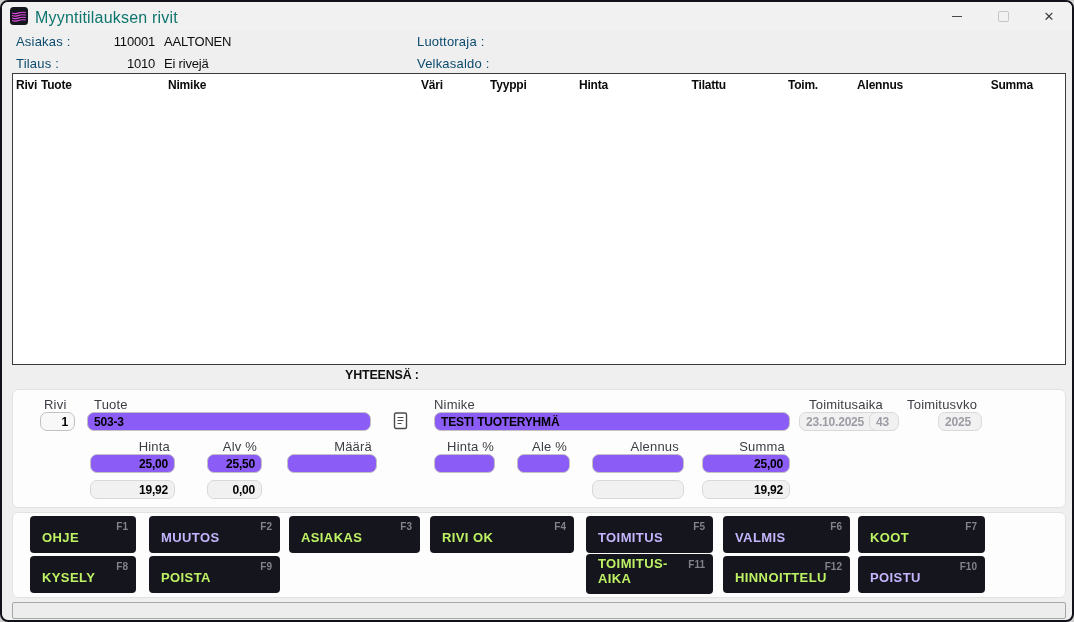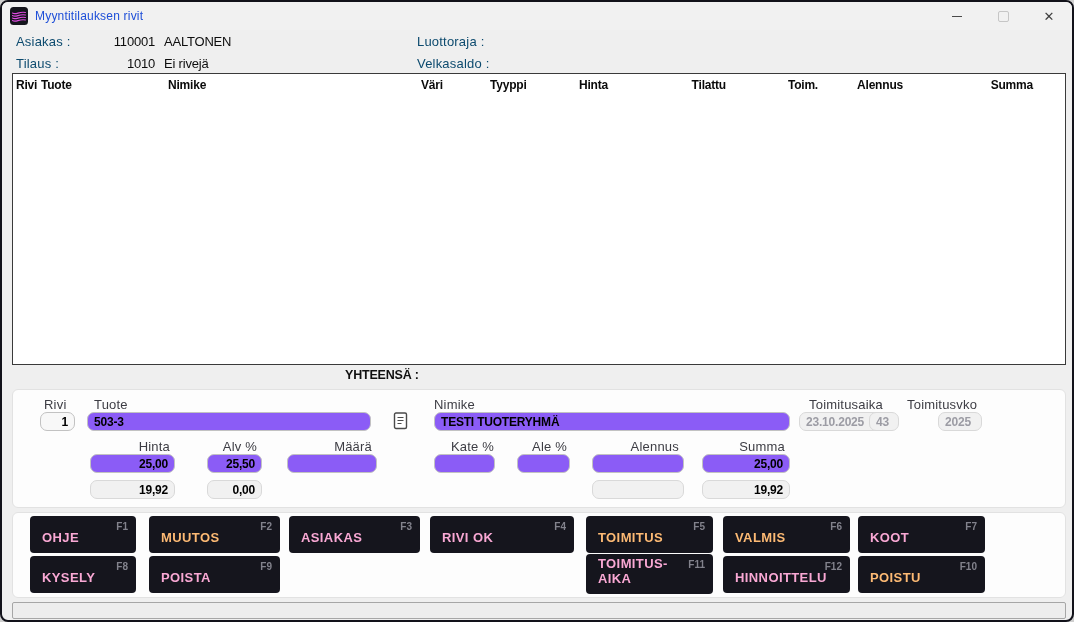--- a/index.html
+++ b/index.html
@@ -1,21 +1,21 @@
 <!DOCTYPE html>
 <html><head>
 <meta charset="utf-8">
 <style>
   html,body{margin:0;padding:0;background:#cfcfcf;font-family:"Liberation Sans",sans-serif;}
   .window{position:relative;width:1074px;height:622px;box-sizing:border-box;
     background:#efefef;border:2px solid #12121a;border-radius:8px;overflow:hidden;}
   
   .titlebar{position:absolute;left:0;top:0;right:0;height:28px;background:#f1f1f1;}
   .appicon{position:absolute;left:8px;top:5px;width:18px;height:18px;}
-  .wtitle{position:absolute;left:33px;top:7px;font-size:12px;color:#1d4ed8;letter-spacing:.2px;}
+  .wtitle{position:absolute;left:33px;top:7px;font-size:16px;color:#0f766e;letter-spacing:.2px;}
   .wc{position:absolute;top:0;width:46px;height:28px;display:flex;align-items:center;justify-content:center;}
   .wc.min{right:92px;} .wc.max{right:46px;} .wc.close{right:0;}
   .glyph-min{width:10px;height:0;border-top:1px solid #4a4a4a;}
   .glyph-max{width:9px;height:9px;border:1px solid #c6c6c6;border-radius:2px;}
   .glyph-close{font-size:13px;color:#3f3f3f;line-height:1;}
   
   .hlbl{position:absolute;font-size:13px;color:#0c4a6e;letter-spacing:.2px;}
   .hval{position:absolute;font-size:13px;color:#0d0d0d;letter-spacing:-.2px;}
   .hnum{text-align:right;}
   
@@ -33,25 +33,25 @@
   .lblr{text-align:right;box-sizing:border-box;padding-right:5px;}
   .inp{position:absolute;height:19px;line-height:18px;border:1px solid #c2c2c2;border-radius:7px;background:#8b5cf6;
     font-size:12px;font-weight:700;letter-spacing:-.2px;color:#000;padding:0 6px;box-sizing:border-box;
     white-space:nowrap;overflow:hidden;}
   .inp.num{text-align:right;}
   .inp.dis{background:#f1f1f1;border-color:#d9d9d9;}
   .inp.ghost{color:#9c9ca4;font-weight:600;}
   .dicon{position:absolute;left:391px;top:410px;width:15px;height:18px;cursor:pointer;}
   
   .btn{position:absolute;background:#15151d;border-radius:4px;cursor:pointer;}
-  .btn .bl{position:absolute;left:12px;bottom:7px;font-size:13px;font-weight:700;color:#f9a8d4;
+  .btn .bl{position:absolute;left:12px;bottom:7px;font-size:13px;font-weight:700;color:#bef264;
     letter-spacing:.4px;line-height:1.2;white-space:nowrap;}
   .btn .bl.wrap{white-space:normal;width:92px;}
   .btn .fk{position:absolute;right:8px;top:5px;font-size:10px;font-weight:600;color:#82828c;}
-  .btn.dis .bl{color:#fdba74;}
+  .btn.dis .bl{color:#c4b5fd;}
   
   .statusbar{position:absolute;left:10px;top:600px;width:1054px;height:17px;background:#ededed;
     border:1px solid #a6a6a6;border-radius:2px;box-sizing:border-box;}
 </style>
 </head>
 <body>
 
 <div class="window">
 
   <div class="titlebar">
@@ -119,21 +119,21 @@
     <path d="M4.5 5.5 h6 M4.5 8.5 h6 M4.5 11.5 h4" stroke="#4a4a4a" stroke-width="1.2" fill="none"></path>
   </svg>
   <div class="inp" style="left:432px;top:410px;width:356px;">TESTI TUOTERYHMÄ</div>
   <div class="inp dis ghost" style="left:797px;top:410px;width:89px;">23.10.2025</div>
   <div class="inp dis ghost" style="left:852px;top:410px;width:30px;margin-left:15px;">43</div>
   <div class="inp dis ghost" style="left:936px;top:410px;width:44px;">2025</div>
 
   <span class="lbl lblr" style="left:88px;top:437px;width:85px;">Hinta</span>
   <span class="lbl lblr" style="left:185px;top:437px;width:75px;">Alv %</span>
   <span class="lbl lblr" style="left:285px;top:437px;width:90px;">Määrä</span>
-  <span class="lbl lblr" style="left:422px;top:437px;width:75px;">Kate %</span>
+  <span class="lbl lblr" style="left:422px;top:437px;width:75px;">Hinta %</span>
   <span class="lbl lblr" style="left:505px;top:437px;width:65px;">Ale %</span>
   <span class="lbl lblr" style="left:590px;top:437px;width:92px;">Alennus</span>
   <span class="lbl lblr" style="left:700px;top:437px;width:88px;">Summa</span>
 
   <div class="inp num" style="left:88px;top:452px;width:85px;">25,00</div>
   <div class="inp num" style="left:205px;top:452px;width:55px;">25,50</div>
   <div class="inp num" style="left:285px;top:452px;width:90px;"></div>
   <div class="inp num" style="left:432px;top:452px;width:61px;"></div>
   <div class="inp num" style="left:515px;top:452px;width:53px;"></div>
   <div class="inp num" style="left:590px;top:452px;width:92px;"></div>

